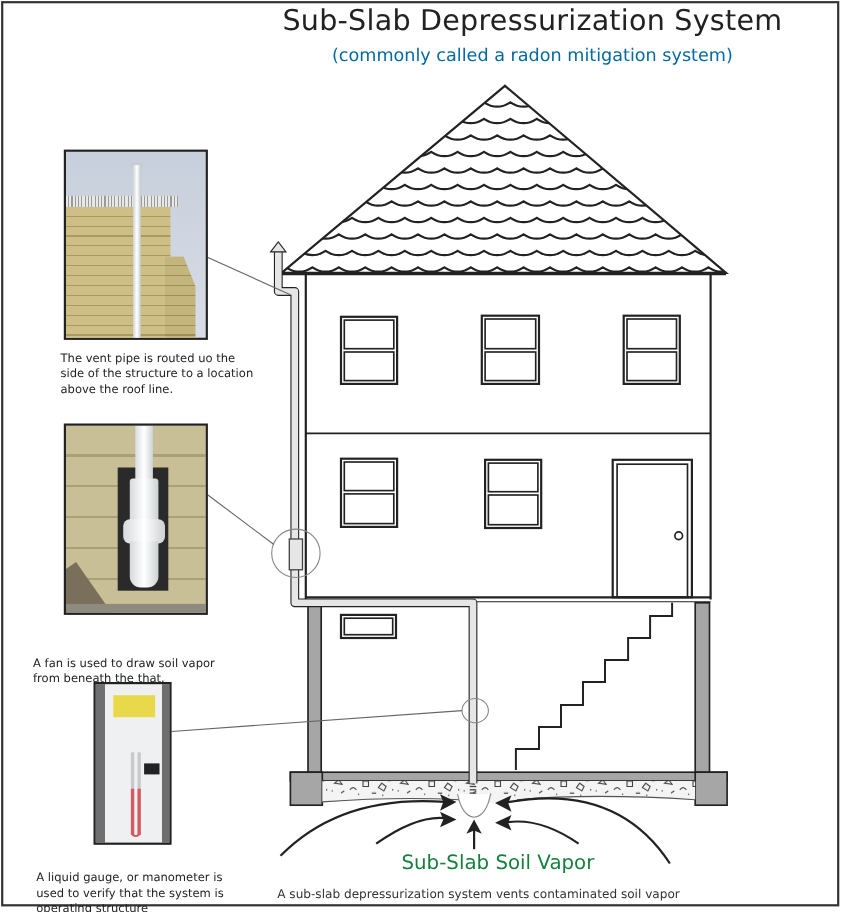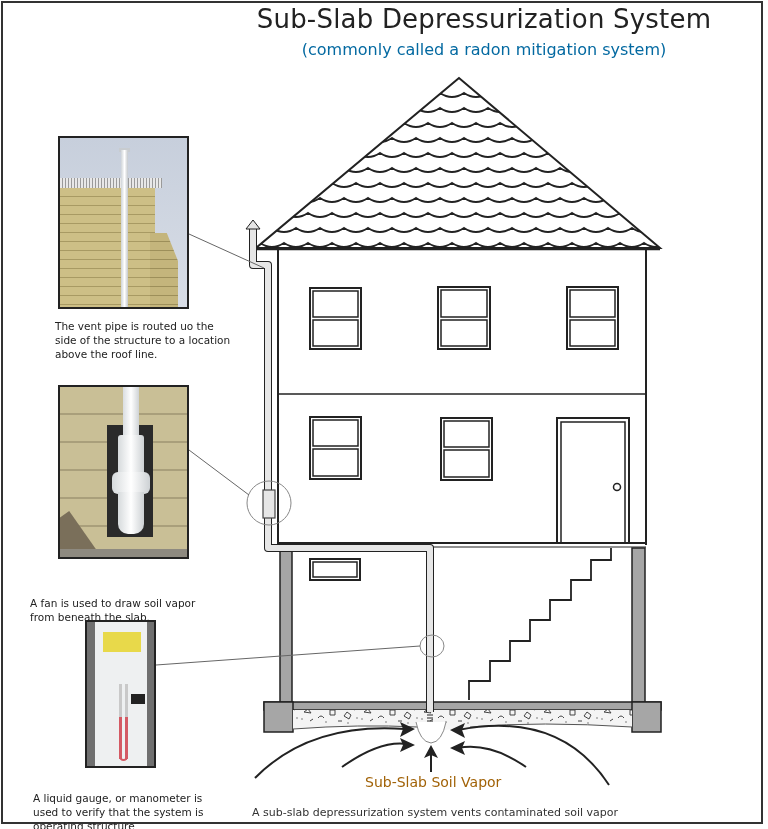--- a/index.html
+++ b/index.html
@@ -3,21 +3,21 @@
   <meta charset="utf-8">
   <style>
     html, body { margin: 0; padding: 0; background: #ffffff; }
     body { width: 768px; height: 829px; position: relative; overflow: hidden; font-family: "DejaVu Sans", sans-serif; color: #222; }
     .frame { position: absolute; left: 1px; top: 1px; width: 762px; height: 823px; border: 2px solid #333; box-sizing: border-box; }
     .title { position: absolute; left: 200px; width: 568px; top: 4px; text-align: center; font-size: 26px; color: #222; letter-spacing: 0.2px; }
     .subtitle { position: absolute; left: 200px; width: 568px; top: 40px; text-align: center; font-size: 16px; color: #0369a1; }
     svg.diagram { position: absolute; left: 0; top: 0; }
     .photo { position: absolute; border: 2px solid #222; box-sizing: border-box; overflow: hidden; }
     .caption { position: absolute; font-size: 10.5px; line-height: 14px; color: #222; }
-    .label-vapor { position: absolute; left: 365px; top: 774px; font-size: 14px; color: #a16207; }
+    .label-vapor { position: absolute; left: 365px; top: 774px; font-size: 18px; color: #15803d; }
     .footer-text { position: absolute; left: 252px; top: 806px; font-size: 11px; color: #333; }
     
     .p1 { left: 58px; top: 136px; width: 131px; height: 173px; background: linear-gradient(#c7cfdc, #d8dde6); }
     .p1 .eave { position: absolute; left: 0; top: 40px; width: 102px; height: 10px; background: repeating-linear-gradient(90deg, #e8e8e8 0 2px, #9a9a9a 2px 3px); }
     .p1 .siding { position: absolute; left: 0; top: 50px; width: 95px; height: 125px; background: repeating-linear-gradient(#cdbf86 0 8px, #a89a63 8px 9px); }
     .p1 .siding2 { position: absolute; left: 90px; top: 95px; width: 28px; height: 80px; background: repeating-linear-gradient(#c4b57c 0 8px, #9d8f5a 8px 9px); clip-path: polygon(0 0, 60% 0, 100% 35%, 100% 100%, 0 100%); }
     .p1 .pipe { position: absolute; left: 61px; top: 12px; width: 7px; height: 162px; background: linear-gradient(90deg, #cfd4d8, #ffffff, #c4c8cc); }
     .p1 .cap { position: absolute; left: 59px; top: 10px; width: 11px; height: 4px; background: #c8ccd0; }
     
     .p2 { left: 58px; top: 385px; width: 131px; height: 174px; background: repeating-linear-gradient(#c9bf96 0 26px, #a99f7b 26px 28px); }
@@ -197,21 +197,21 @@
   <div class="plate"></div>
   <div class="tube"></div>
   <div class="body1"></div>
   <div class="body2"></div>
   <div class="body3"></div>
   <div class="rail"></div>
   <div class="ground"></div>
 </div>
 <div class="caption" style="left:30px; top:596px;">
   <div>A fan is used to draw soil vapor</div>
-  <div>from beneath the slab.</div>
+  <div>from beneath the that.</div>
 </div>
 
 <div class="photo p3">
   <div class="sticker"></div>
   <div class="tubeL"></div>
   <div class="tubeR"></div>
   <div class="redL"></div>
   <div class="redR"></div>
   <div class="bottom"></div>
   <div class="tag"></div>

